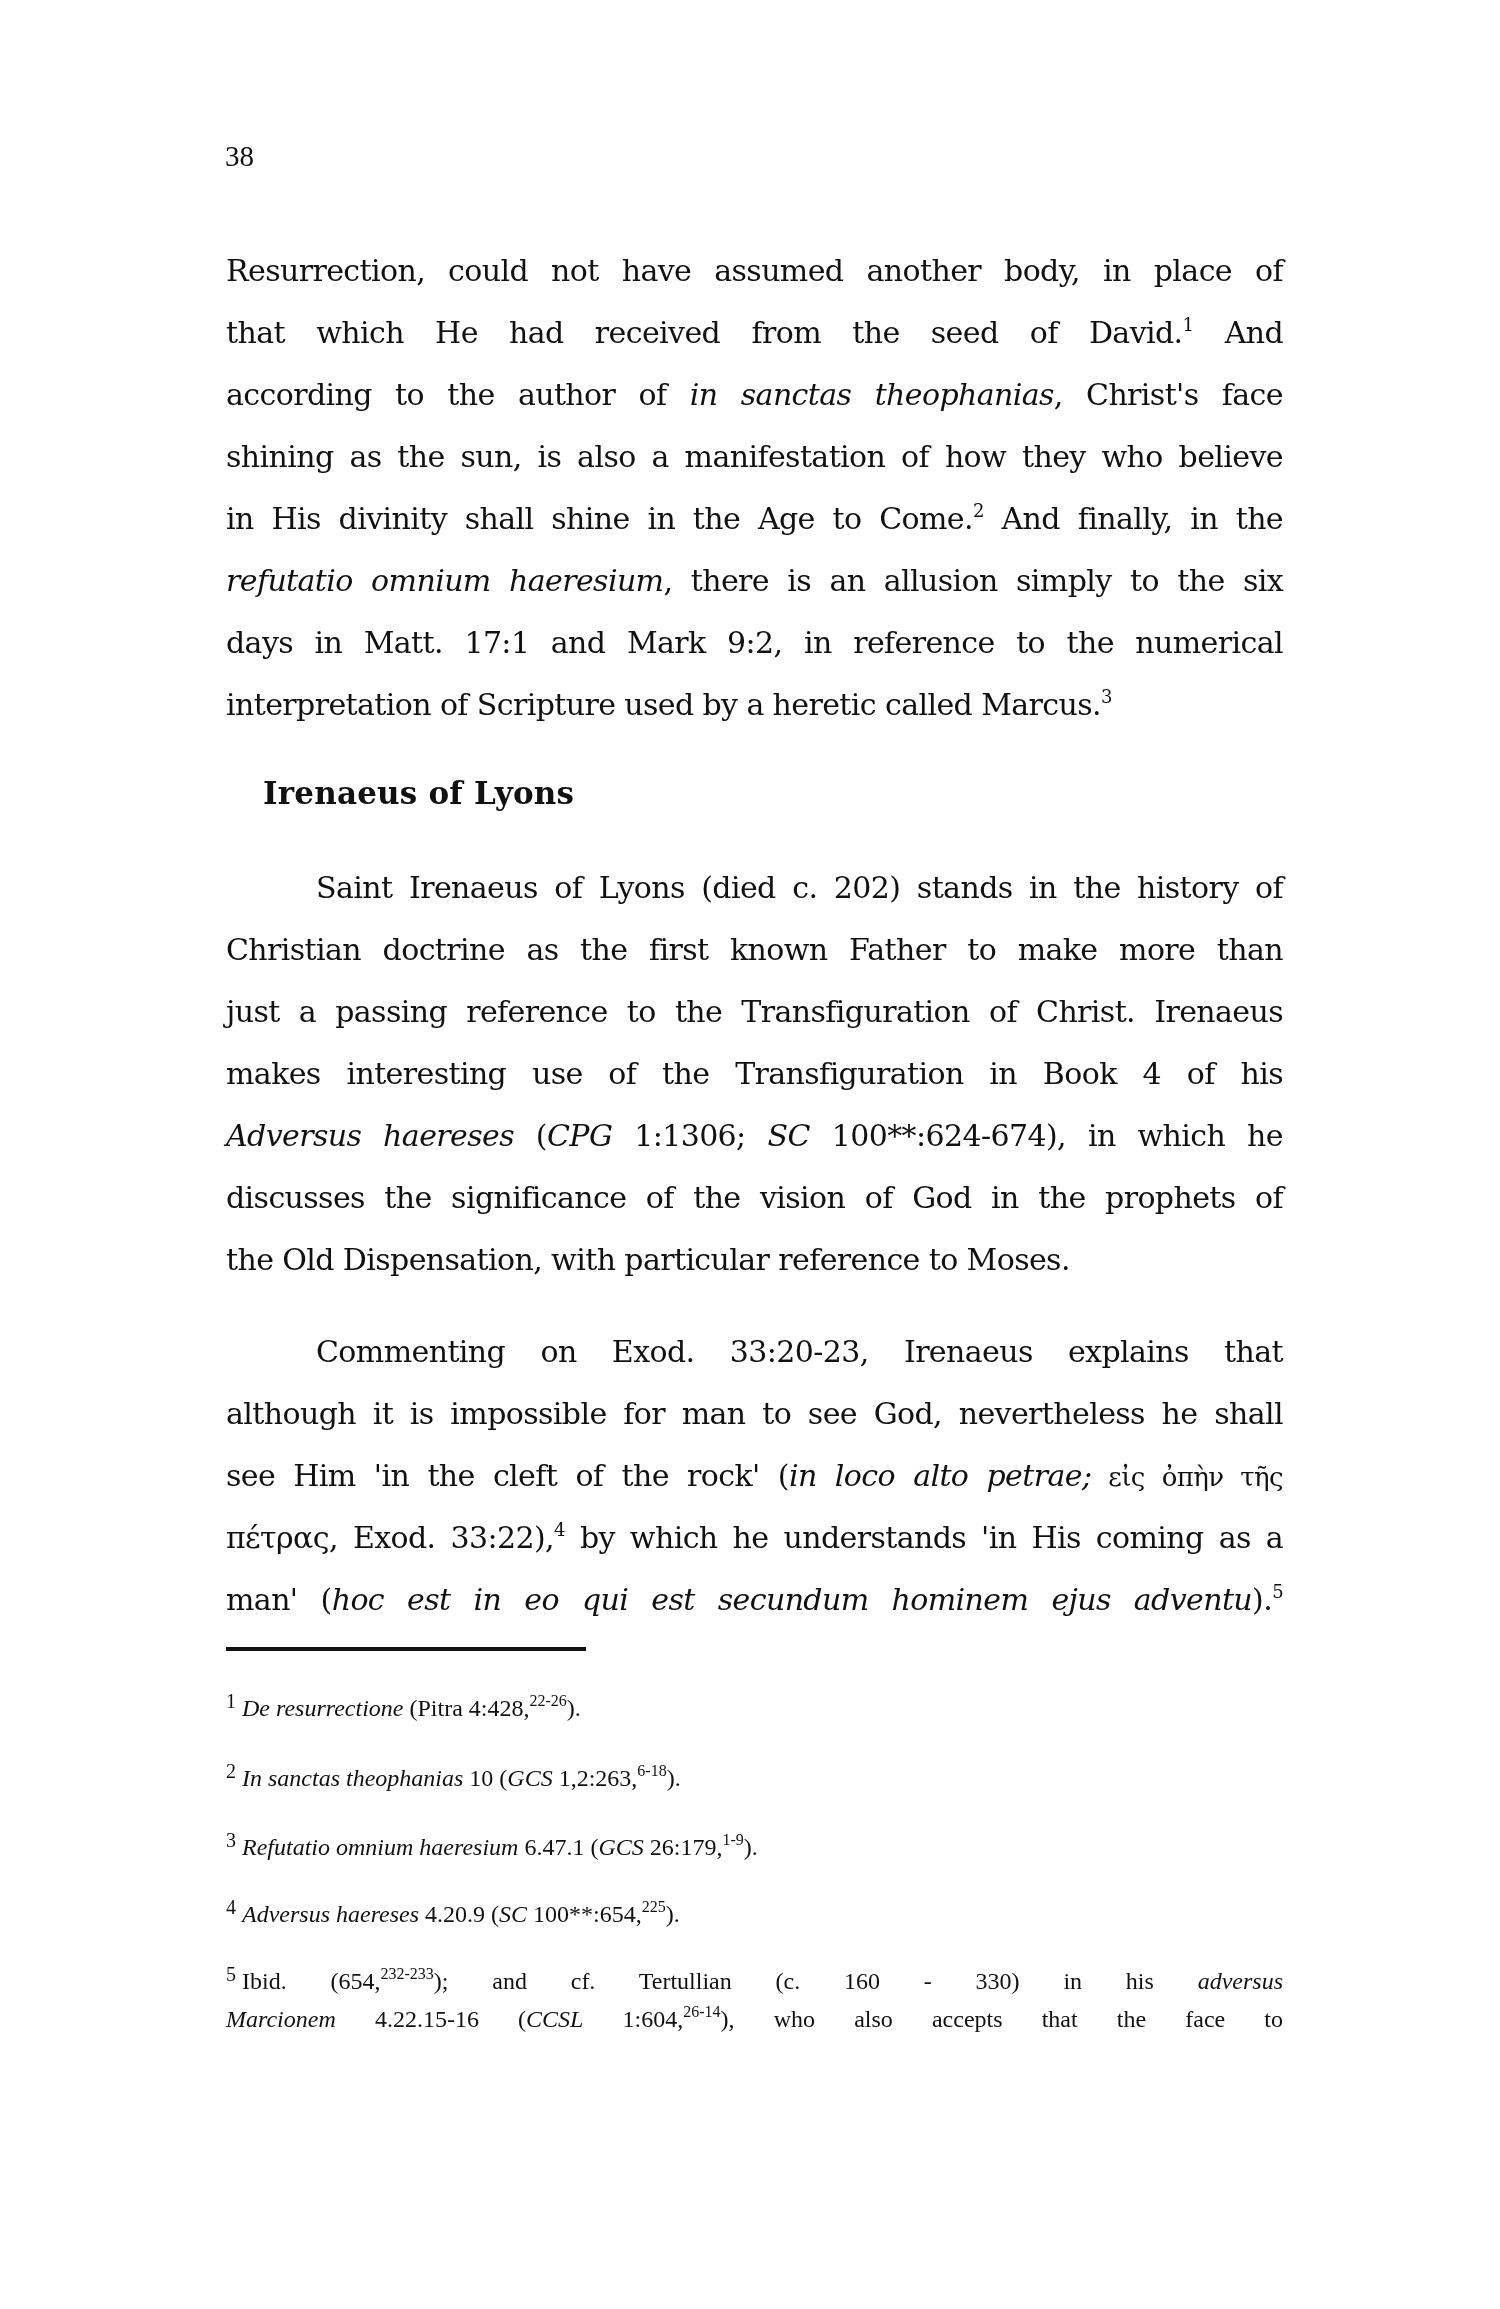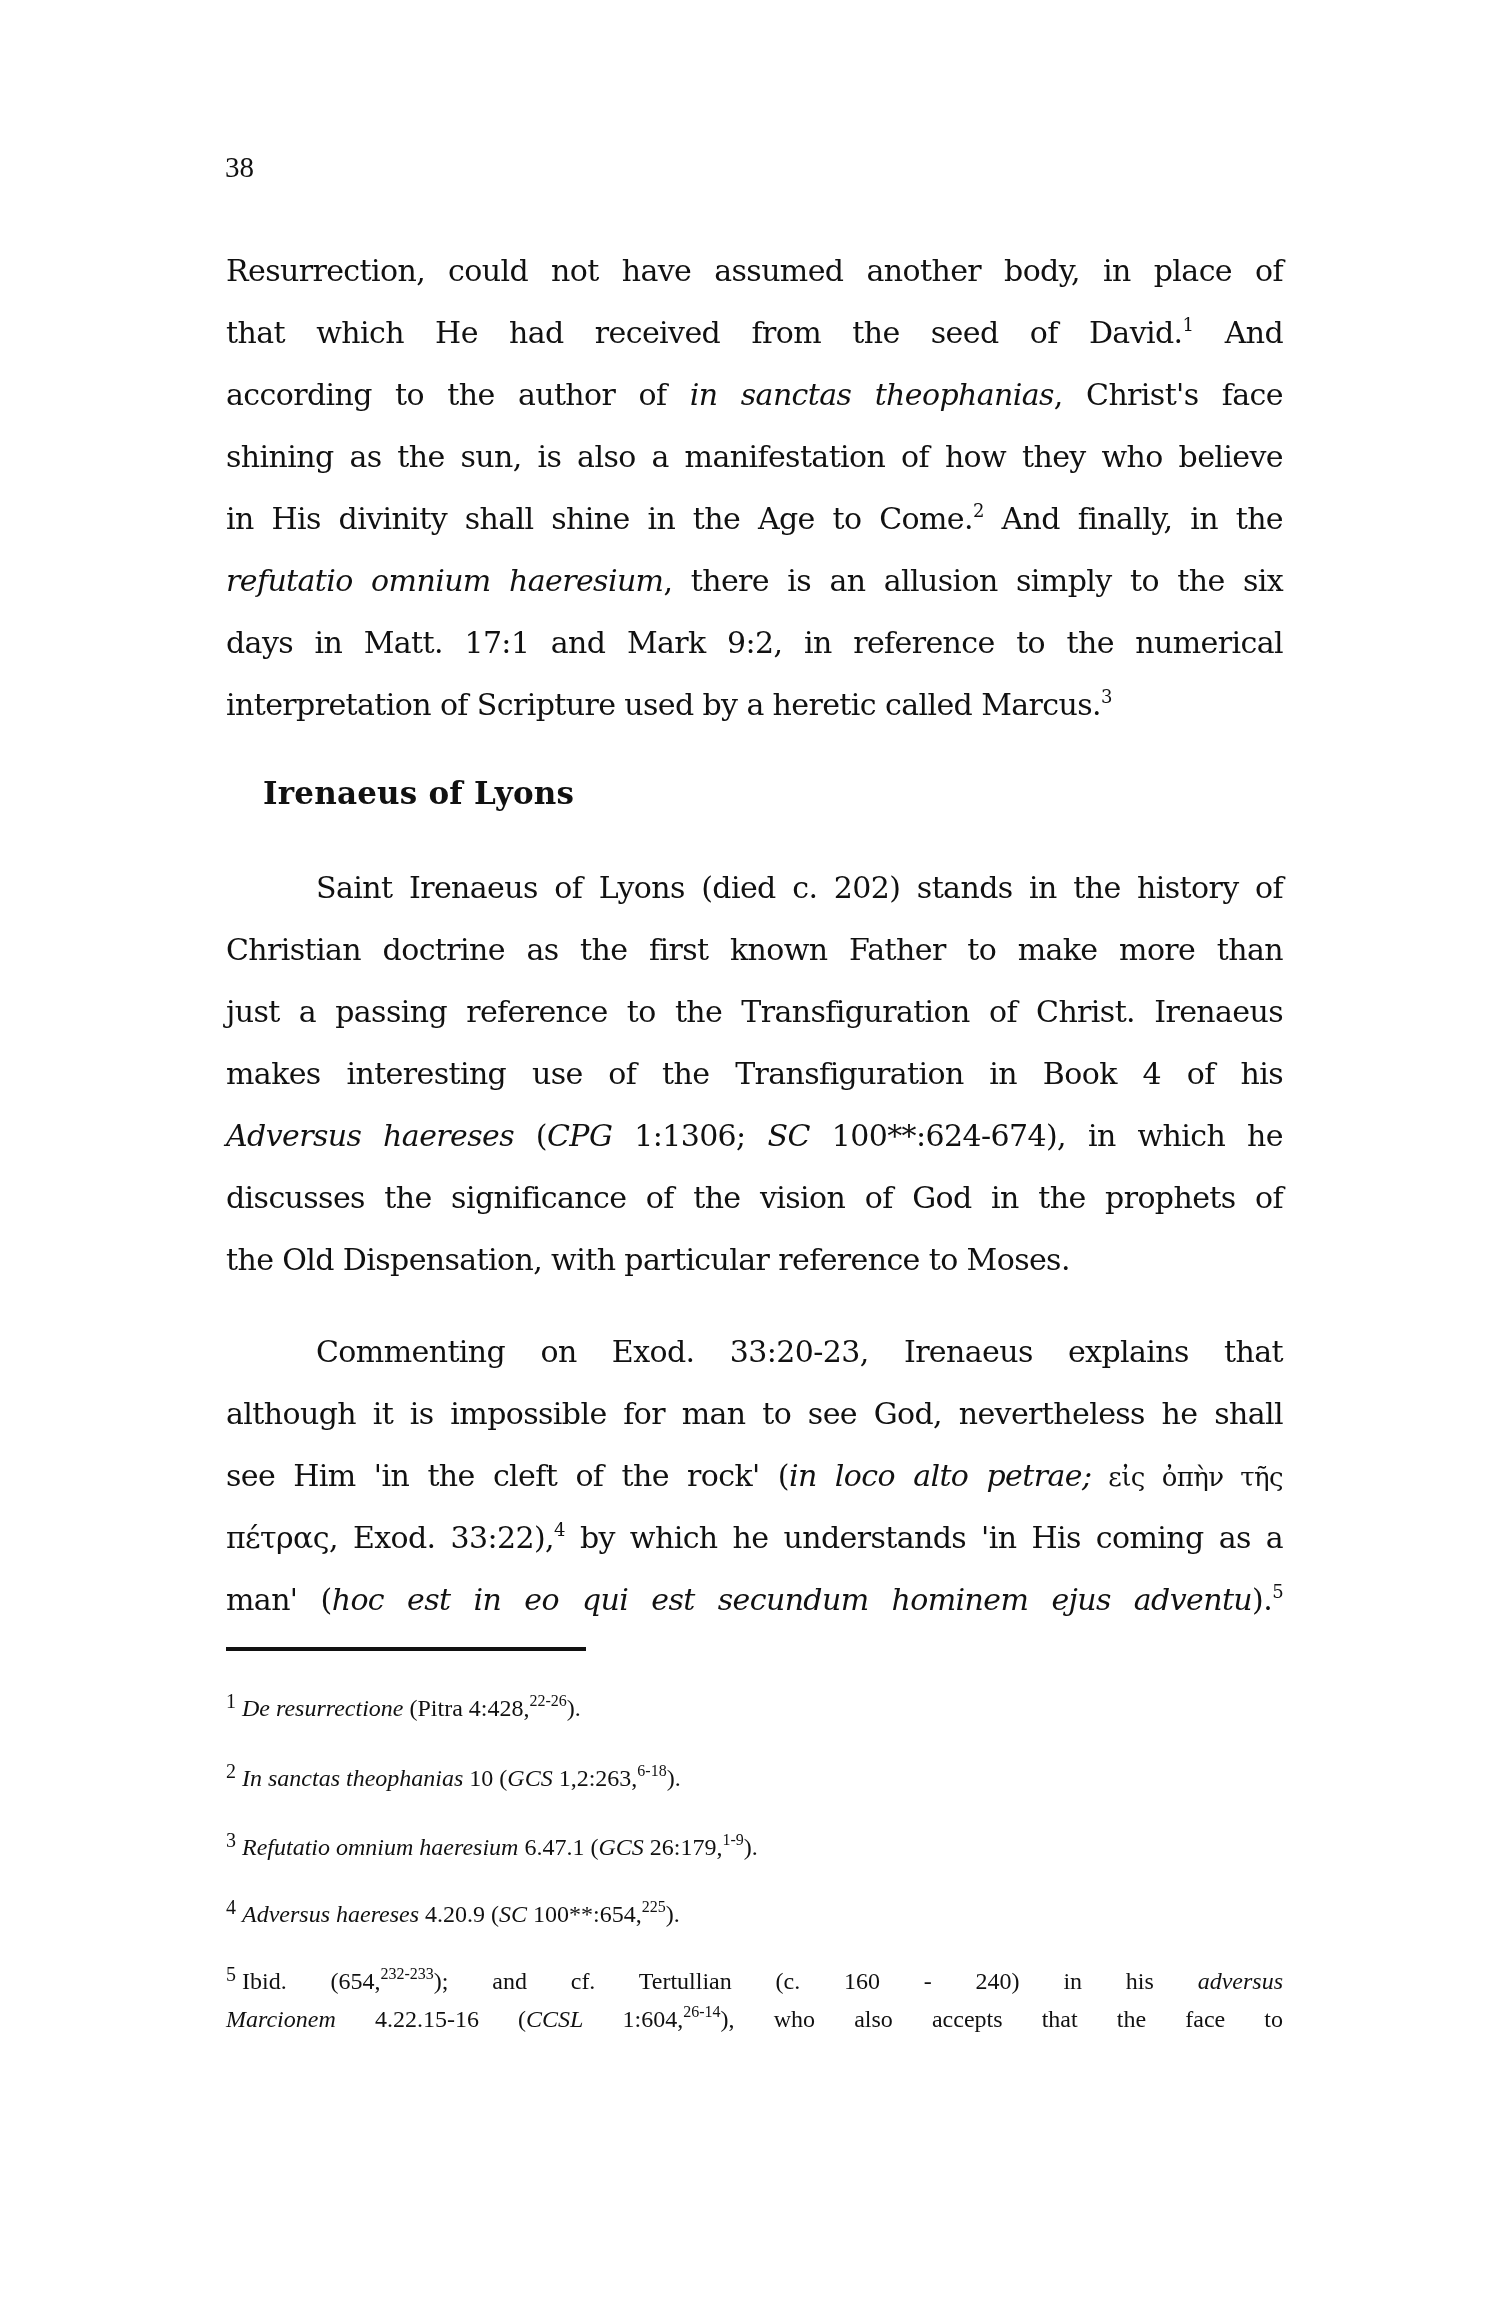--- a/index.html
+++ b/index.html
@@ -1,19 +1,19 @@
 <!DOCTYPE html>
 <html><head>
 <meta charset="utf-8">
 <style>
   html, body { margin:0; padding:0; background:#ffffff; }
   body { width:1500px; height:2309px; position:relative; overflow:hidden; color:#111; }
   .page { position:absolute; left:0; top:0; width:1500px; height:2309px; background:#fff; }
   .running-head { position:absolute; left:225px; top:140px; width:1060px; height:40px;
-    font-family:"Liberation Serif", serif; font-size:26px; color:#111;margin-top:11px; }
+    font-family:"Liberation Serif", serif; font-size:26px; color:#111; }
   .running-head .pno { position:absolute; left:0; top:0; font-size:29px; }
   .running-head .title { position:absolute; left:112px; top:4px; font-size:23px; letter-spacing:-0.3px; }
   .line { position:absolute; left:226px; width:1057px; height:44px;
     font-family:"DejaVu Serif", serif; font-size:30px; line-height:44px;
     text-align:justify; text-align-last:justify; white-space:nowrap; letter-spacing:-0.6px; }
   .line.last { text-align-last:left; }
   .line.indent { left:316px; width:967px; }
   .line span.j { display:block; width:100%; white-space:normal; text-align:justify; text-align-last:justify; }
   .line.last span.j { text-align-last:left; }
   i { font-style:italic; }
@@ -116,20 +116,20 @@
     <div class="fn" style="top:1760px">
       <span class="num">2</span><i>In sanctas theophanias</i><span> 10 (</span><i>GCS</i><span> 1,2:263,</span><sup>6-18</sup><span>).</span>
     </div>
     <div class="fn" style="top:1829px">
       <span class="num">3</span><i>Refutatio omnium haeresium</i><span> 6.47.1 (</span><i>GCS</i><span> 26:179,</span><sup>1-9</sup><span>).</span>
     </div>
     <div class="fn" style="top:1896px">
       <span class="num">4</span><i>Adversus haereses</i><span> 4.20.9 (</span><i>SC</i><span> 100**:654,</span><sup>225</sup><span>).</span>
     </div>
     <div class="fn just" style="top:1963px">
-      <span class="j"><span class="num">5</span><span>Ibid. (654,</span><sup>232-233</sup><span>); and cf. Tertullian (c. 160 - 240) in his </span><i>adversus</i></span>
+      <span class="j"><span class="num">5</span><span>Ibid. (654,</span><sup>232-233</sup><span>); and cf. Tertullian (c. 160 - 330) in his </span><i>adversus</i></span>
     </div>
     <div class="fn just" style="top:2001px">
       <span class="j"><i>Marcionem</i><span> 4.22.15-16 (</span><i>CCSL</i><span> 1:604,</span><sup>26-14</sup><span>), who also accepts that the face to</span></span>
     </div>
   </div>
 
 </div>
 
 </body></html>

